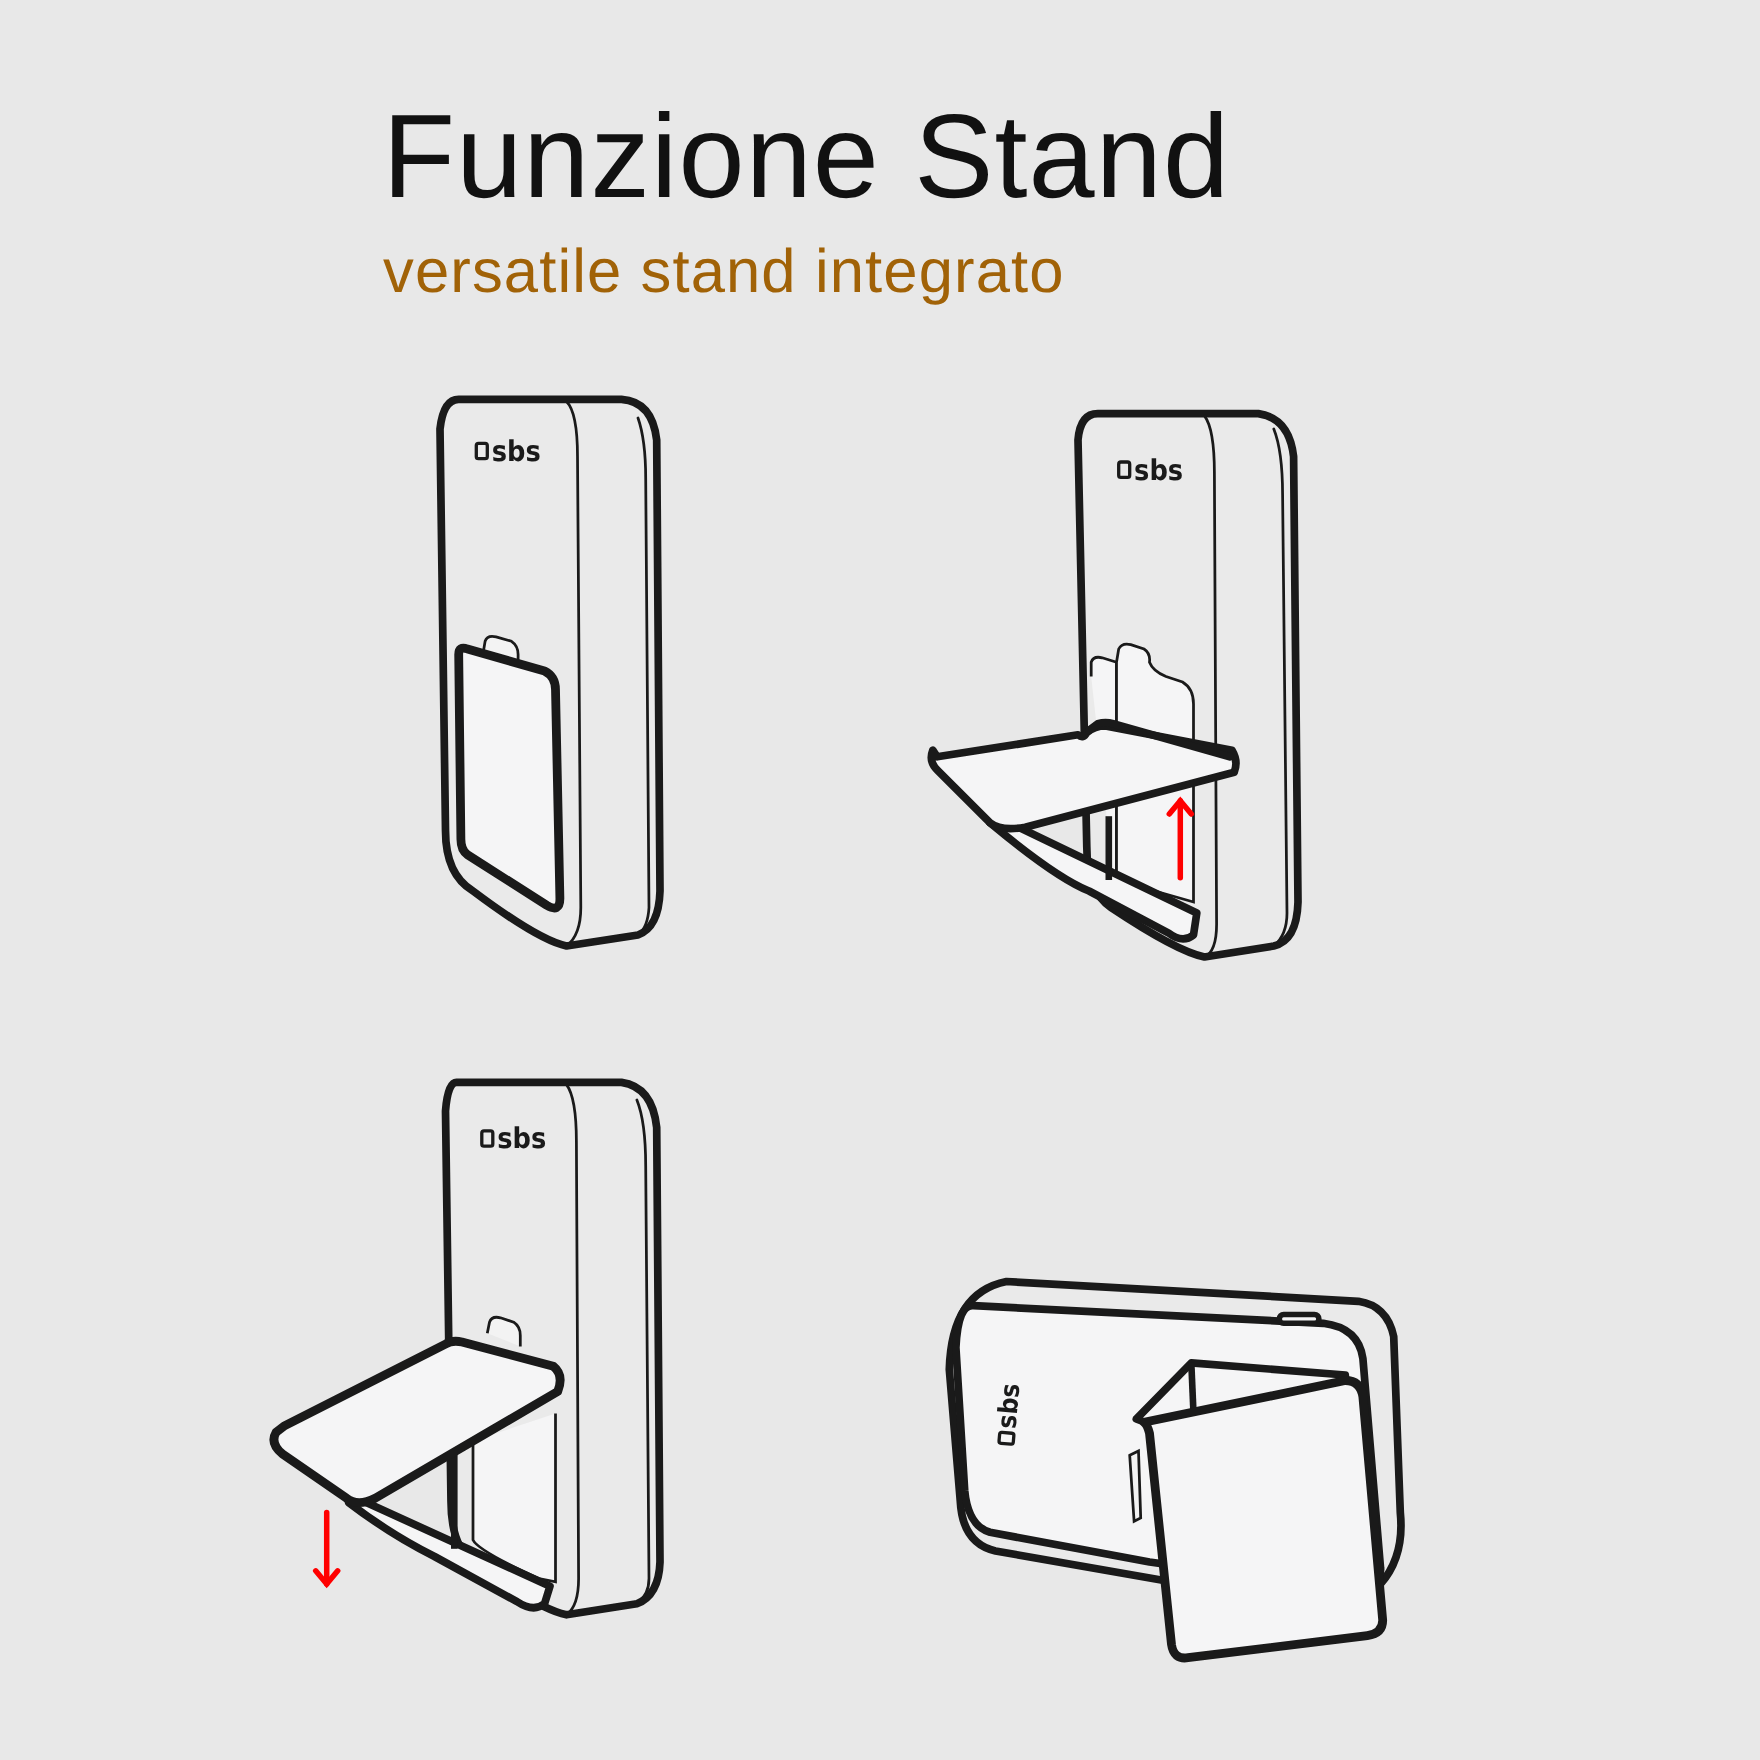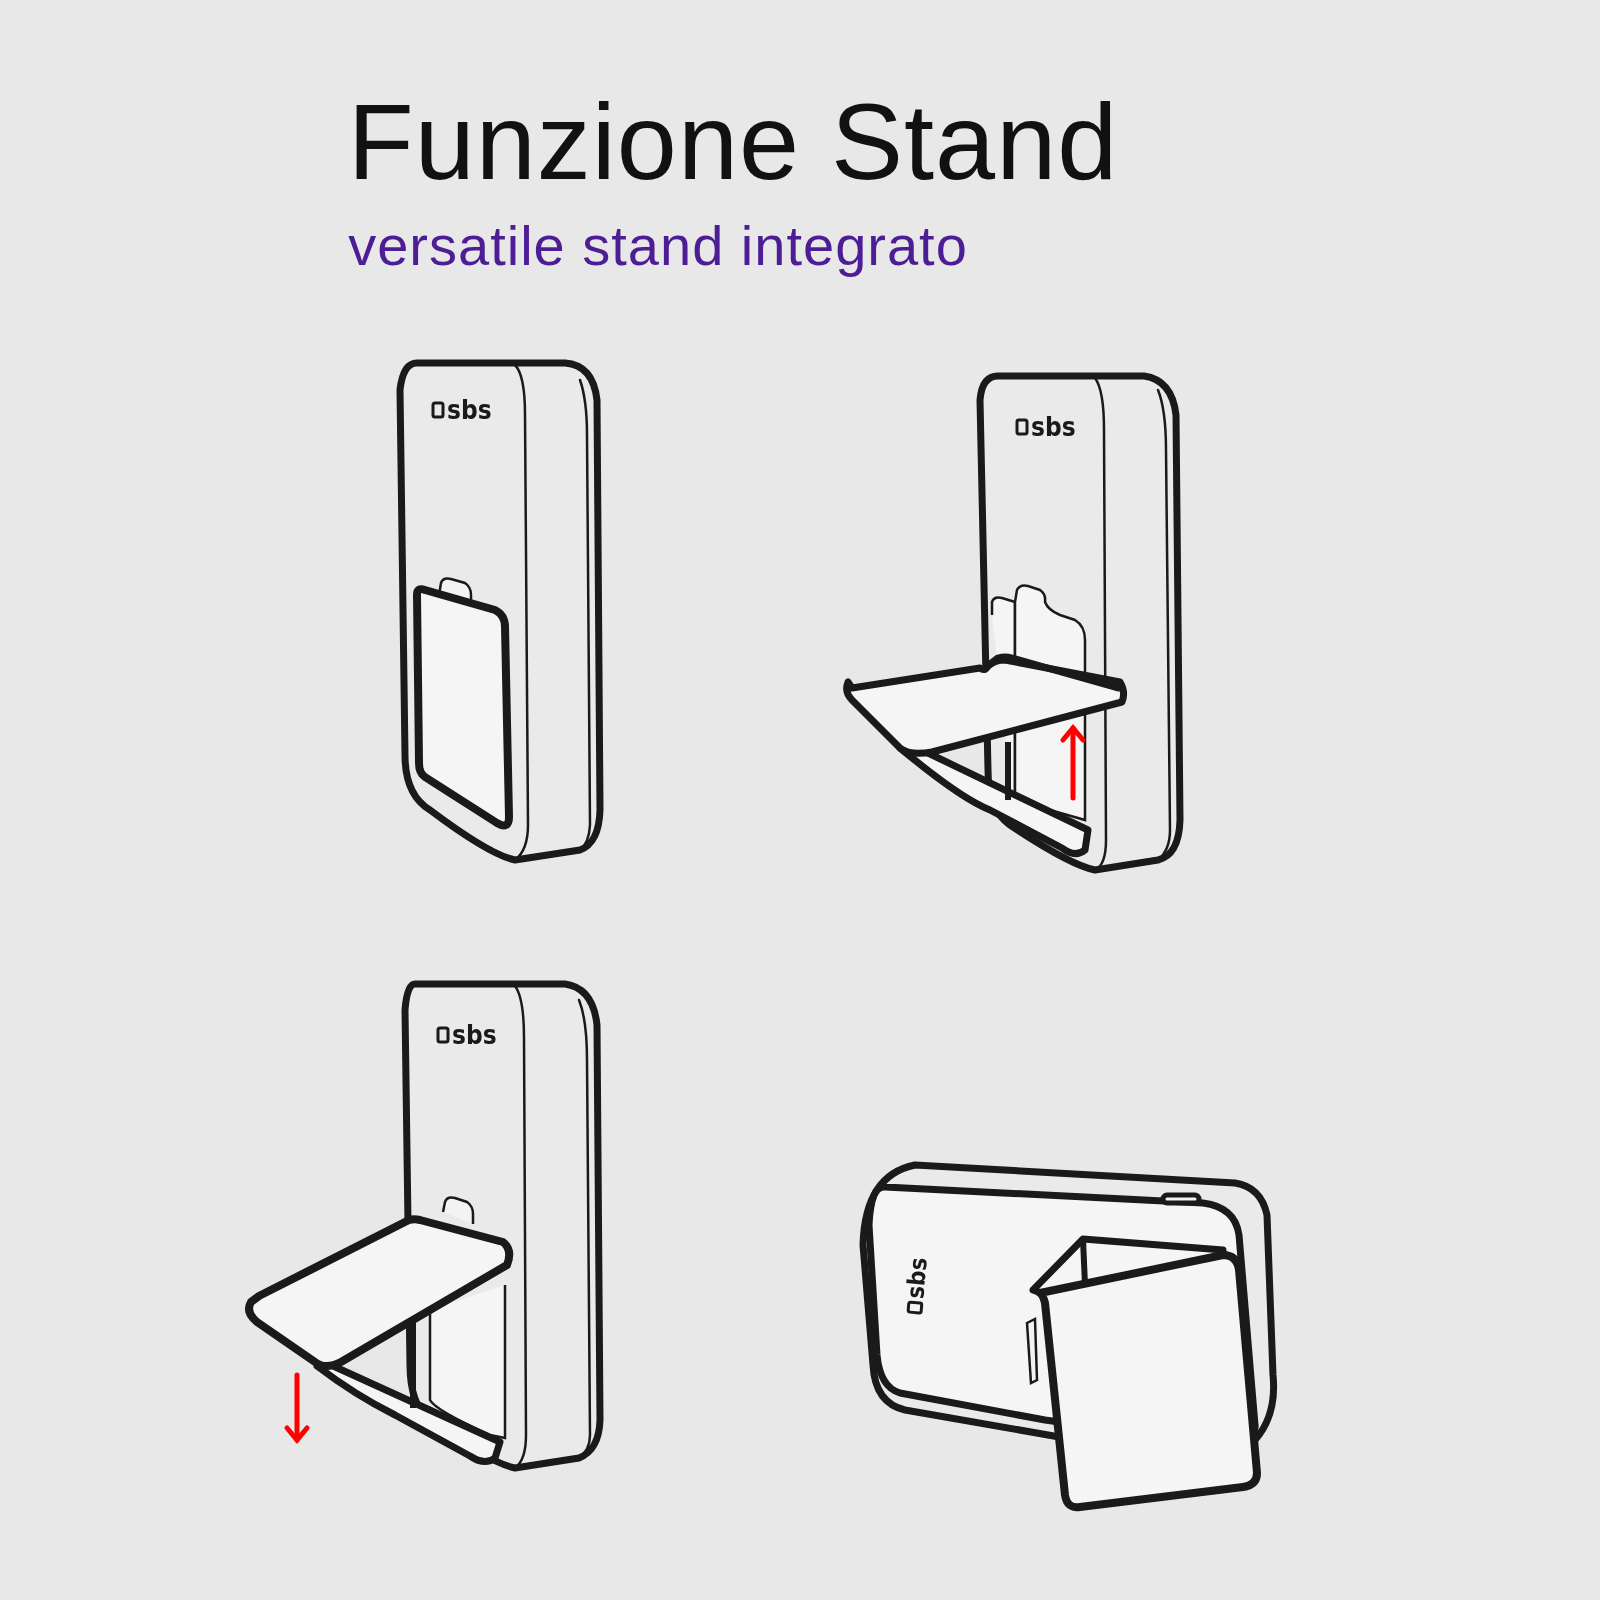--- a/index.html
+++ b/index.html
@@ -6,21 +6,21 @@
   body {
     width:1600px; height:1600px; background:#e8e8e8; position:relative; overflow:hidden;
     font-family: "Liberation Sans", "DejaVu Sans", sans-serif; color:#111;
   }
   .title {
     position:absolute; left:0; width:1416px; top:88px; text-align:center;
     font-size:108px; font-weight:400; letter-spacing:1px; line-height:1; color:#111;margin-left:25px;
   }
   .subtitle {
     position:absolute; left:0; width:1316px; top:218px; text-align:center;
-    font-size:56px; font-weight:400; letter-spacing:1px; line-height:1; color:#4c1d95;
+    font-size:56px; font-weight:400; letter-spacing:1px; line-height:1; color:#a16207;
   }
   svg.illus { position:absolute; overflow:visible; }
   .logo-text { font-family:"DejaVu Sans Condensed","DejaVu Sans",sans-serif; font-weight:bold; }
 </style>
 </head>
 <body>
 
 <div class="title">Funzione Stand</div>
 <div class="subtitle">versatile stand integrato</div>
 

